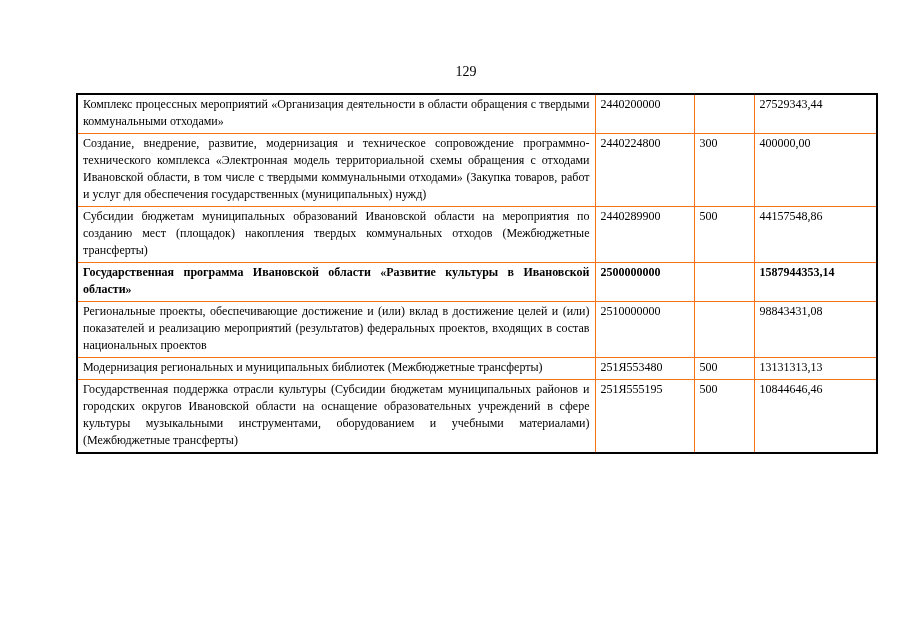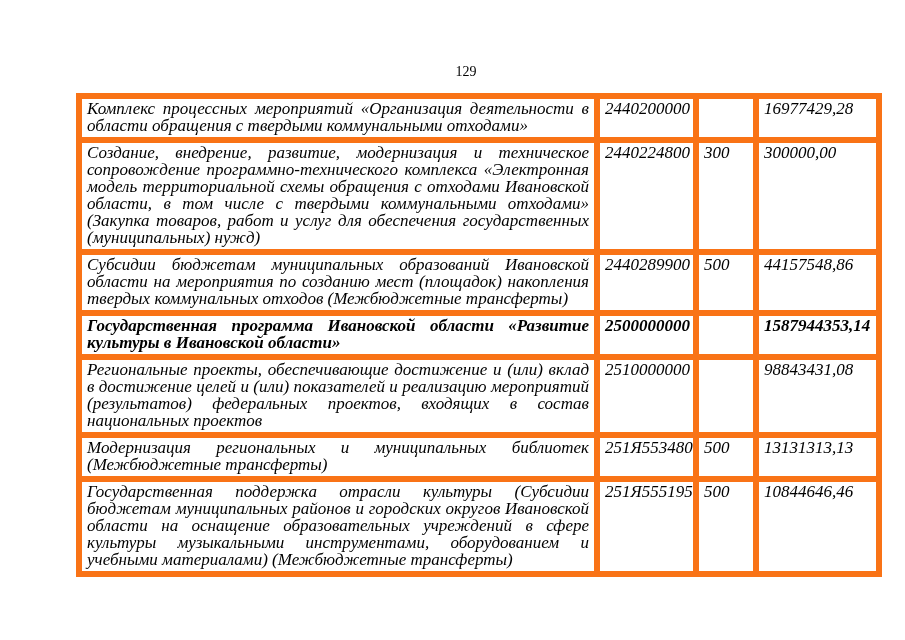--- a/index.html
+++ b/index.html
@@ -29,27 +29,26 @@
   table.budget {
     position: absolute;
     top: 77px;
     left: 60px;
     width: 800px;
     border-collapse: collapse;
     table-layout: fixed;
     border: 2px solid #000000;
   }
   table.budget td {
-    border: 6px solid #f97316;
+    border: 1px solid #f97316;
     vertical-align: top;
     padding: 1px 5px 3px 5px;
-    font-size: 17px;
+    font-size: 12px;
     line-height: 17px;
     overflow: hidden;
-    font-style: italic;
   }
   td.name {
     text-align: justify;
     text-align-last: left;
   }
   td.code, td.group, td.amount {
   }
   tr.bold td {
     font-weight: bold;
     margin-top: 28px;
@@ -66,27 +65,27 @@
       <col style="width:518px">
       <col style="width:99px">
       <col style="width:60px">
       <col style="width:123px">
     </colgroup>
     <tbody>
       <tr>
         <td class="name">Комплекс процессных мероприятий «Организация деятельности в области обращения с твердыми коммунальными отходами»</td>
         <td class="code">2440200000</td>
         <td class="group"></td>
-        <td class="amount">16977429,28</td>
+        <td class="amount">27529343,44</td>
       </tr>
       <tr>
         <td class="name">Создание, внедрение, развитие, модернизация и техническое сопровождение программно-технического комплекса «Электронная модель территориальной схемы обращения с отходами Ивановской области, в том числе с твердыми коммунальными отходами» (Закупка товаров, работ и услуг для обеспечения государственных (муниципальных) нужд)</td>
         <td class="code">2440224800</td>
         <td class="group">300</td>
-        <td class="amount">300000,00</td>
+        <td class="amount">400000,00</td>
       </tr>
       <tr>
         <td class="name">Субсидии бюджетам муниципальных образований Ивановской области на мероприятия по созданию мест (площадок) накопления твердых коммунальных отходов (Межбюджетные трансферты)</td>
         <td class="code">2440289900</td>
         <td class="group">500</td>
         <td class="amount">44157548,86</td>
       </tr>
       <tr class="bold">
         <td class="name">Государственная программа Ивановской области «Развитие культуры в Ивановской области»</td>
         <td class="code">2500000000</td>

